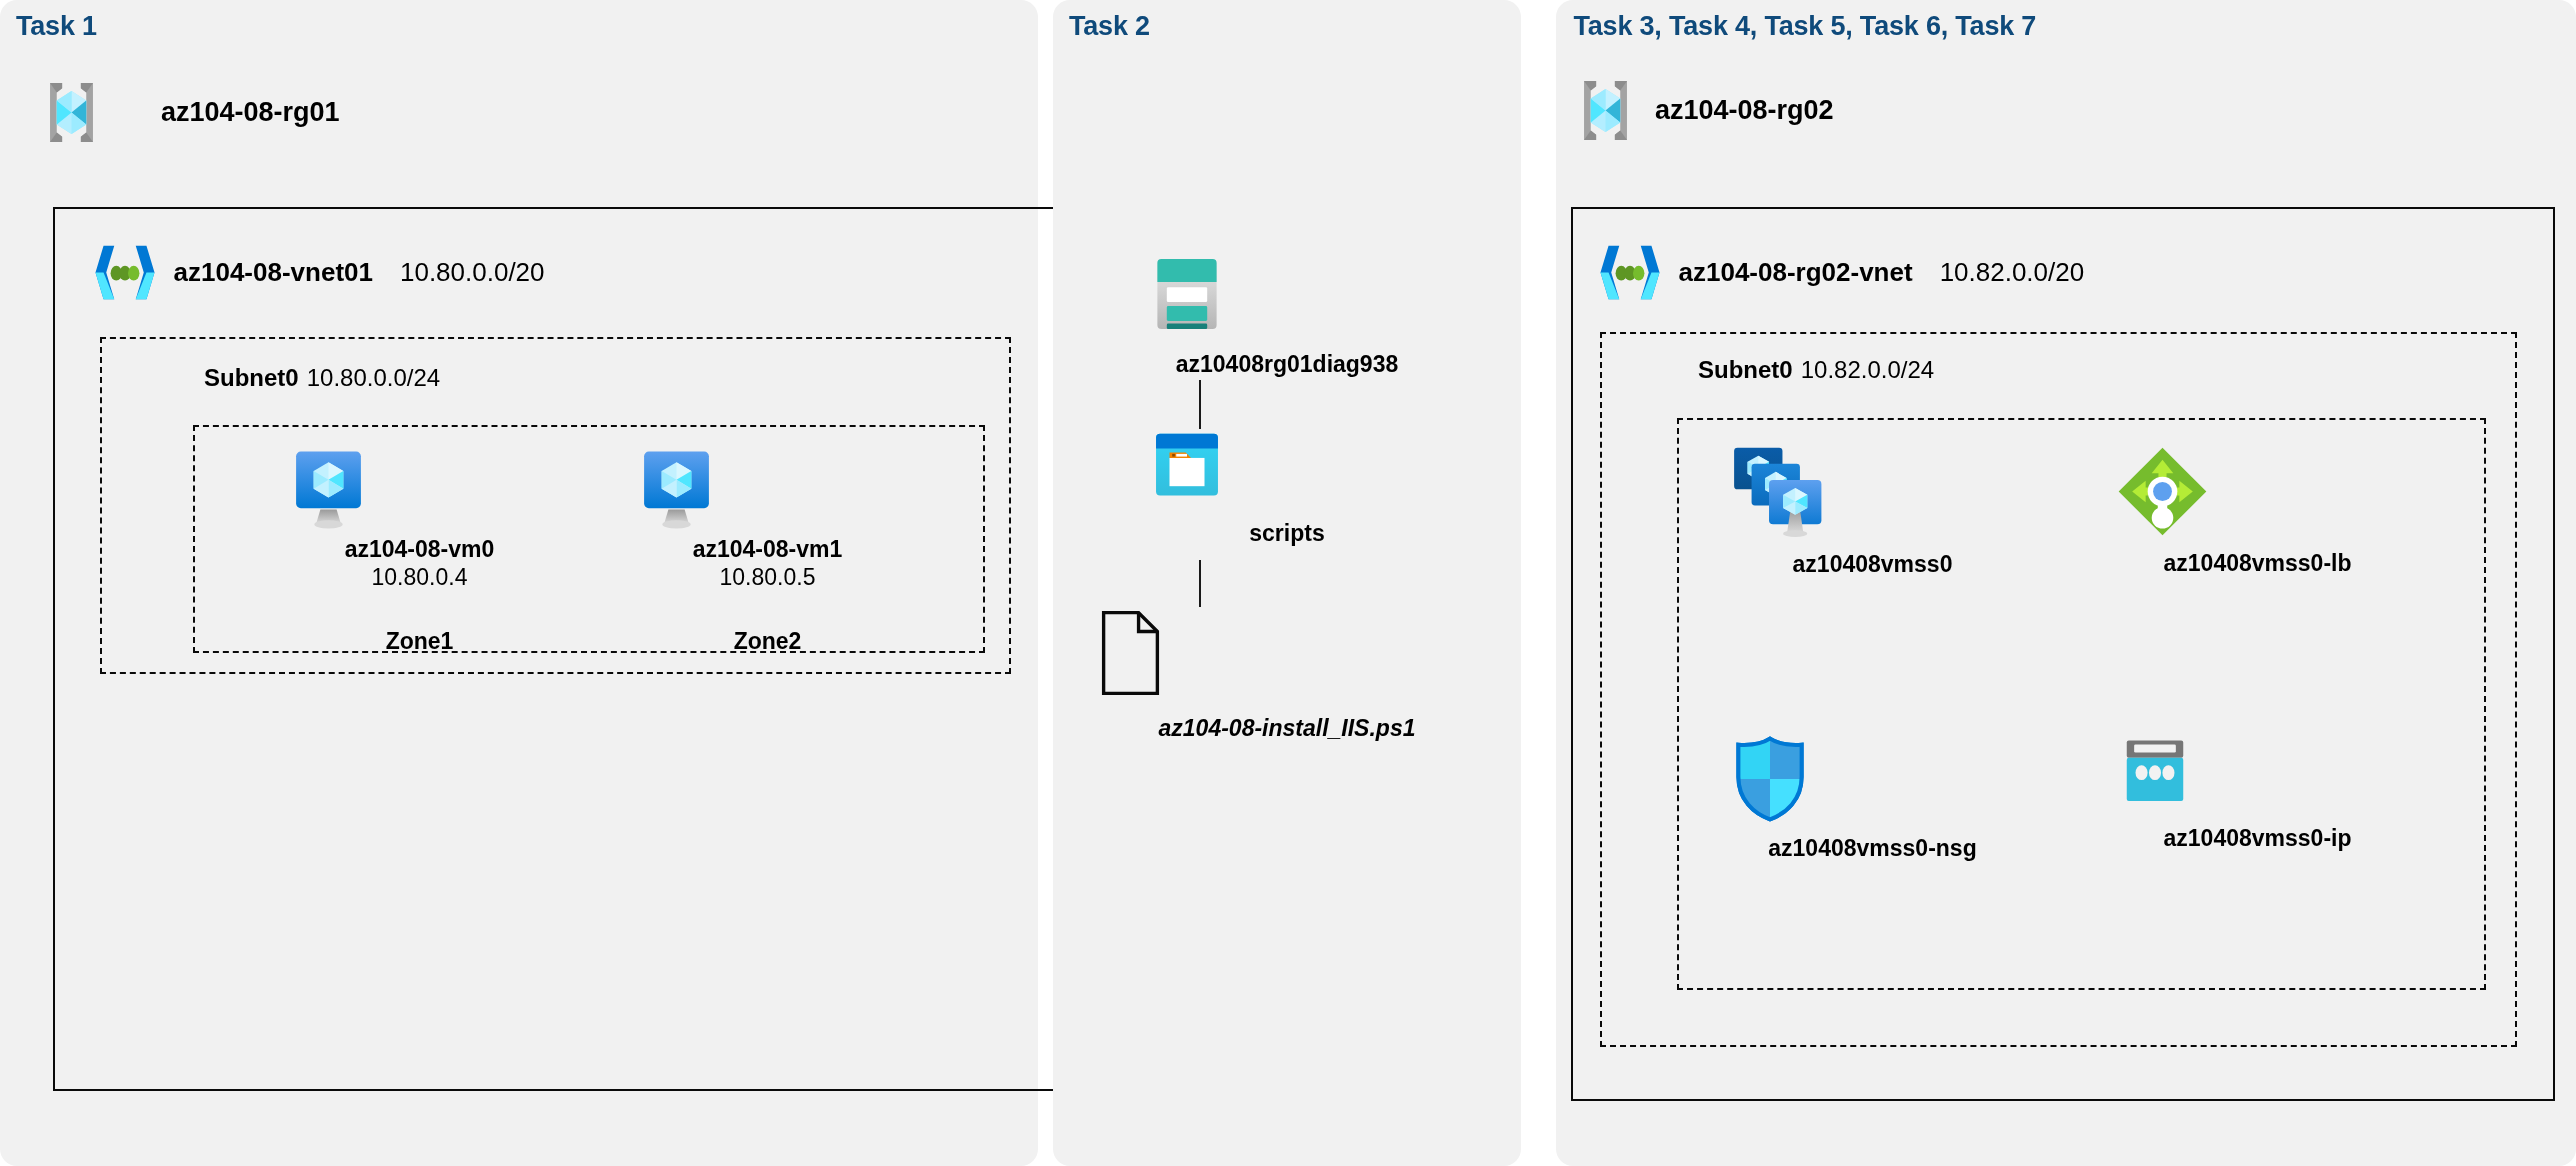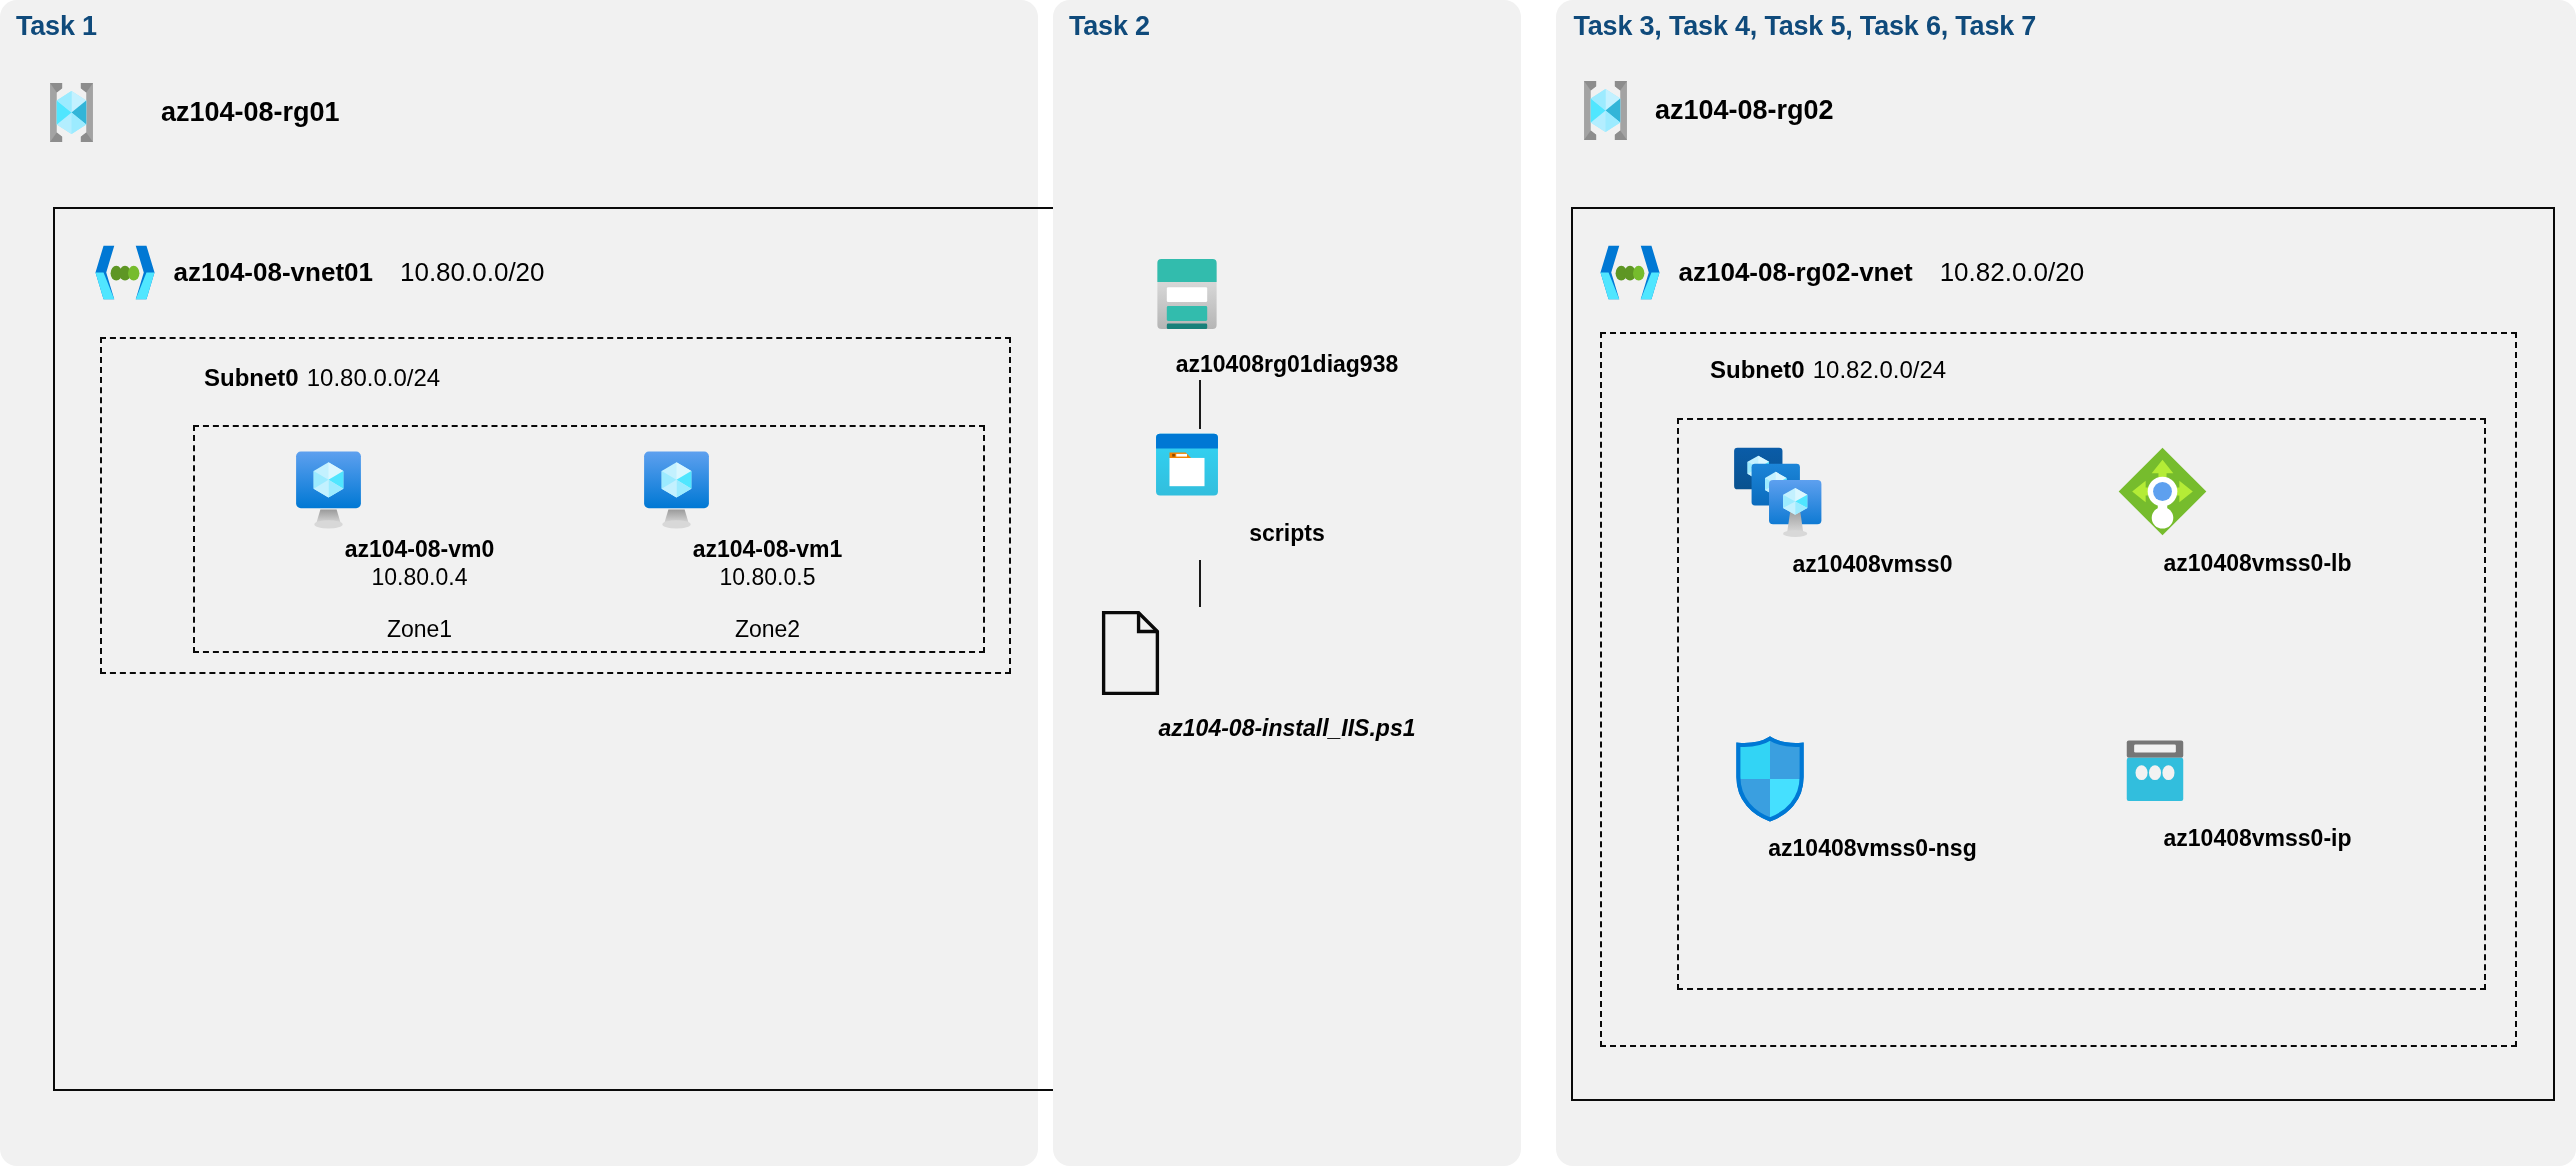--- a/index.html
+++ b/index.html
@@ -50,21 +50,21 @@
     background: transparent;
   }
   .subnet-label { position: absolute; white-space: nowrap; }
   .subnet-name { font-size: 24px; font-weight: bold; color: #000; }
   .subnet-cidr { font-size: 24px; font-weight: normal; color: #000; margin-left: 8px; }
 
   
   .node { position: absolute; text-align: center; }
   .node-label { font-size: 23px; font-weight: bold; color:#000; white-space: nowrap; line-height: 1.22; }
   .node-sub  { font-size: 23px; font-weight: normal; color:#000; white-space: nowrap; line-height: 1.3; }
-  .node-zone { font-size: 23px; font-weight: normal; color:#000; white-space: nowrap; margin-top: 23px; }
+  .node-zone { font-size: 23px; font-weight: bold; color:#000; white-space: nowrap; margin-top: 35px; }
 
   .connector { position: absolute; background: #1a1a1a; width: 2px; }
 
   svg { display: block; overflow: visible; }
 </style>
 </head>
 <body>
 
 <div id="root">
 
@@ -257,21 +257,21 @@
           <ellipse cx="33" cy="45" rx="8.5" ry="11" fill="#5e9624"></ellipse>
           <ellipse cx="46" cy="45" rx="8.5" ry="11" fill="#5e9624"></ellipse>
           <ellipse cx="59" cy="45" rx="8.5" ry="11" fill="#76bc2d"></ellipse>
         </svg>
       </span>
       <span class="vnet-name">az104-08-rg02-vnet</span>
       <span class="vnet-cidr">10.82.0.0/20</span>
     </div>
 
     <div class="dashed-box" style="left:44px; top:332px; width:917px; height:715px;"></div>
-    <div class="subnet-label" style="left:154px; top:356px;text-align:right;">
+    <div class="subnet-label" style="left:142px; top:356px;text-align:right;">
       <span class="subnet-name">Subnet0</span><span class="subnet-cidr">10.82.0.0/24</span>
     </div>
 
     <div class="dashed-box" style="left:121px; top:418px; width:809px; height:572px;"></div>
 
     <div class="node" style="left:175px; top:445px; width:283px;">
       <span>
         <svg width="115" height="94" viewBox="0 0 170 140">
           <defs>
             <linearGradient id="ssA" x1="0" y1="0" x2="0" y2="1">

